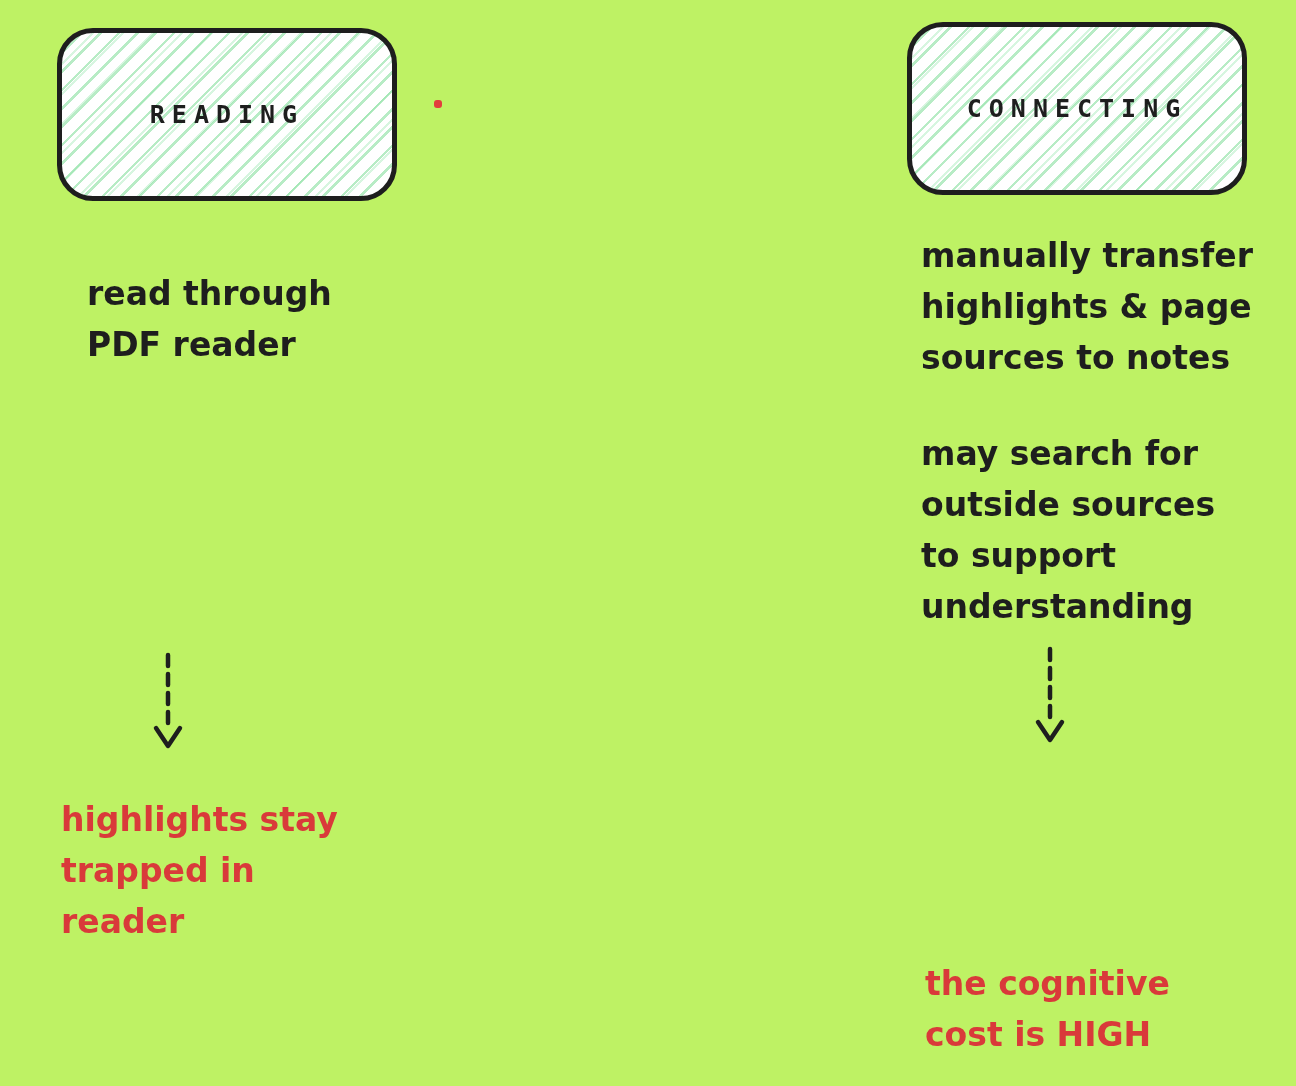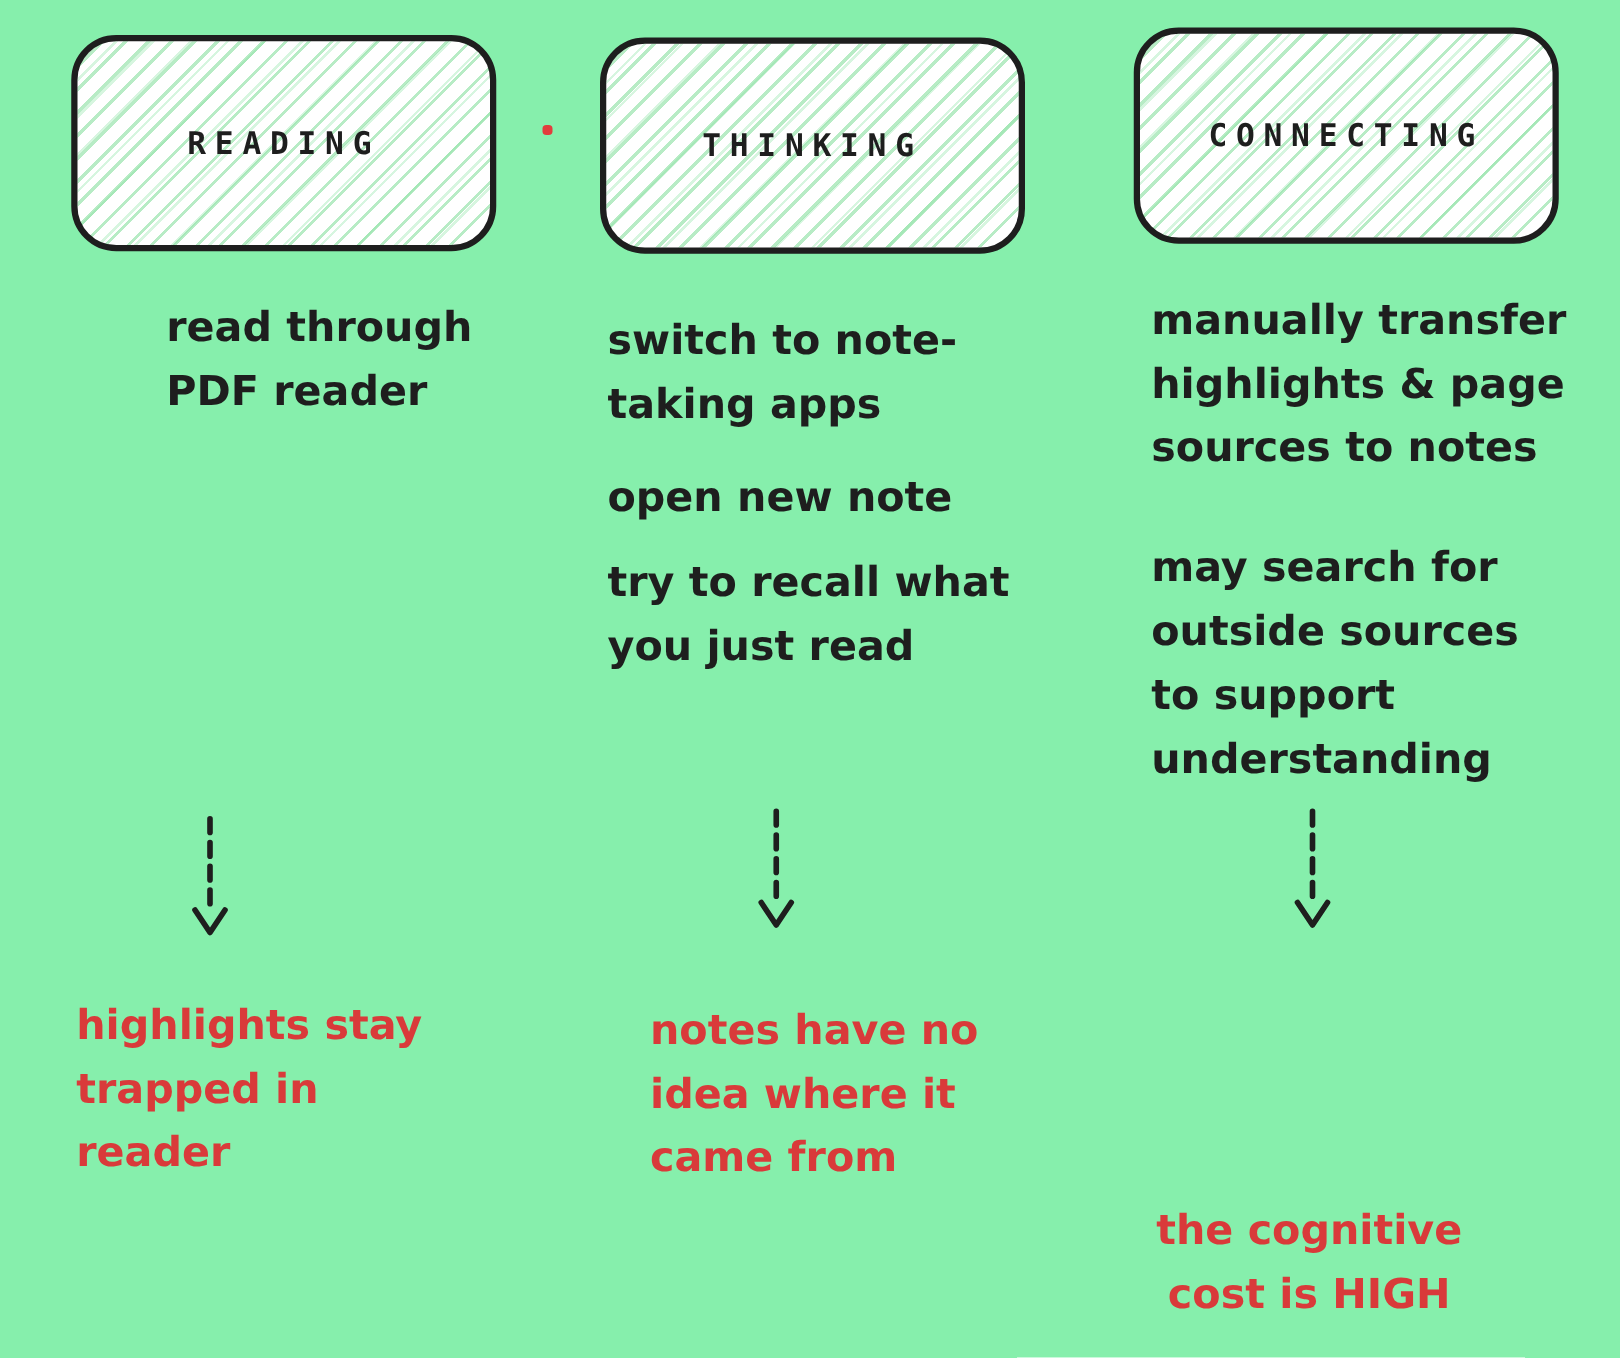--- a/index.html
+++ b/index.html
@@ -4,21 +4,21 @@
 <style>
   html, body {
     margin: 0;
     padding: 0;
     background: #ffffff;
   }
   #canvas {
     position: relative;
     width: 1296px;
     height: 1086px;
-    background: #86efac;
+    background: #bef264;
     overflow: hidden;
     font-family: "DejaVu Sans", sans-serif;
     color: #1e1e1e;
   }
   .col {
     position: absolute;
     top: 0;
     bottom: 0;
   }
   #col-reading    { left: 55px;  width: 345px; }
@@ -78,36 +78,36 @@
     position: absolute;
     left: 434px;
     top: 100px;
     width: 8px;
     height: 8px;
     border-radius: 3px;
     background: #e23d3d;
   }
 
   
-  #col-reading .step-0    { left: 32px;  top: 236px; margin-left: 46px; }
+  #col-reading .step-0    { left: 32px;  top: 268px; }
   #col-reading .step-1    { left: 24px;  top: 380px; }
   #col-reading .down-arrow    { left: 96px;  top: 650px; }
   #col-reading .outcome-0 { left: 6px;   top: 794px; }
 
   #col-thinking .step-0   { left: 8px;   top: 246px; }
   #col-thinking .step-1   { left: 8px;   top: 372px; }
   #col-thinking .step-2   { left: 8px;   top: 440px; }
   #col-thinking .down-arrow   { left: 126px; top: 644px; }
   #col-thinking .outcome-0 { left: 42px; top: 798px; }
 
   #col-connecting .step-0 { left: 16px;  top: 230px; }
   #col-connecting .step-1 { left: 16px;  top: 428px; }
   #col-connecting .down-arrow { left: 128px; top: 644px; }
   #col-connecting .outcome-0 { left: 20px; top: 772px; }
-  #col-connecting .outcome-1 { left: 20px; top: 958px; text-align: center; }
+  #col-connecting .outcome-1 { left: 20px; top: 958px; }
 </style>
 </head>
 <body>
 
 <div id="canvas">
 
   <span class="red-dot"></span>
 
   <div class="col" id="col-reading">
     <div class="stage-box">
@@ -117,37 +117,20 @@
 PDF reader</p>
     <svg class="down-arrow" viewBox="0 0 34 112">
       <line x1="17" y1="5" x2="17" y2="76" stroke="#1e1e1e" stroke-width="4.5" stroke-dasharray="11 8" stroke-linecap="round"></line>
       <polyline points="5,78 17,96 29,78" fill="none" stroke="#1e1e1e" stroke-width="4.5" stroke-linecap="round" stroke-linejoin="round"></polyline>
     </svg>
     <p class="outcome outcome-0">highlights stay
 trapped in
 reader</p>
   </div>
 
-  <div class="col" id="col-thinking">
-    <div class="stage-box">
-      <span class="stage-title">THINKING</span>
-    </div>
-    <p class="step step-0">switch to note-
-taking apps</p>
-    <p class="step step-1">open new note</p>
-    <p class="step step-2">try to recall what
-you just read</p>
-    <svg class="down-arrow" viewBox="0 0 34 112">
-      <line x1="17" y1="5" x2="17" y2="76" stroke="#1e1e1e" stroke-width="4.5" stroke-dasharray="11 8" stroke-linecap="round"></line>
-      <polyline points="5,78 17,96 29,78" fill="none" stroke="#1e1e1e" stroke-width="4.5" stroke-linecap="round" stroke-linejoin="round"></polyline>
-    </svg>
-    <p class="outcome outcome-0">notes have no
-idea where it
-came from</p>
-  </div>
 
   <div class="col" id="col-connecting">
     <div class="stage-box">
       <span class="stage-title">CONNECTING</span>
     </div>
     <p class="step step-0">manually transfer
 highlights &amp; page
 sources to notes</p>
     <p class="step step-1">may search for
 outside sources

